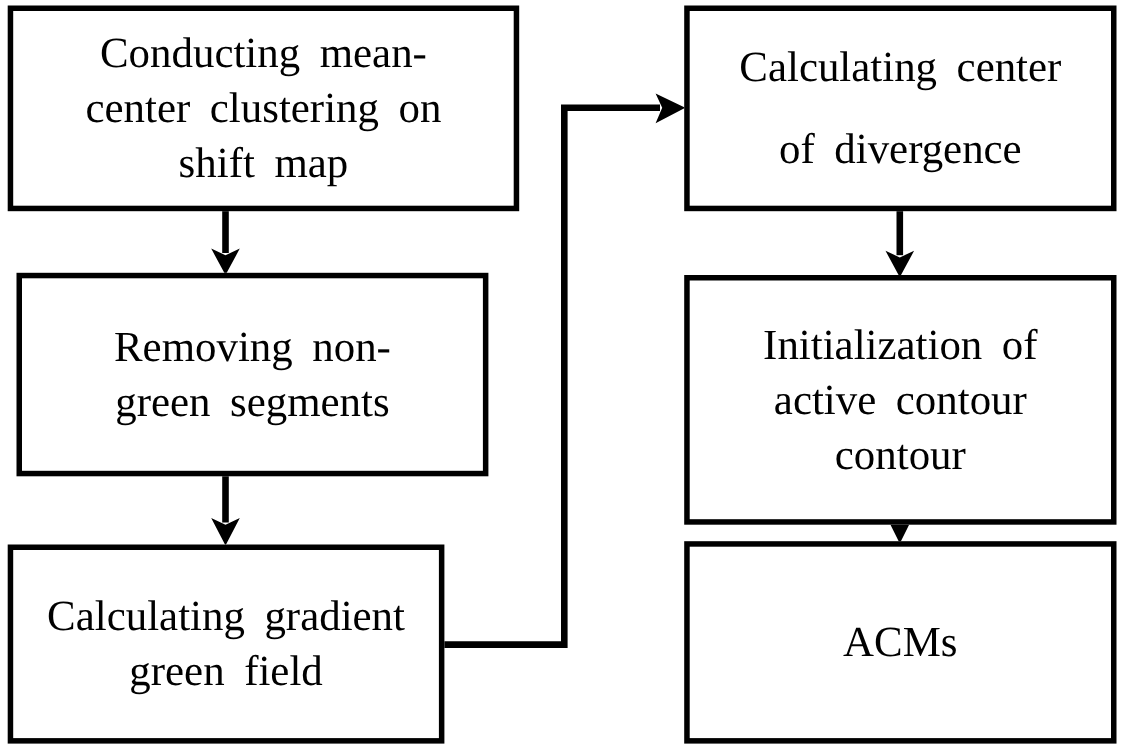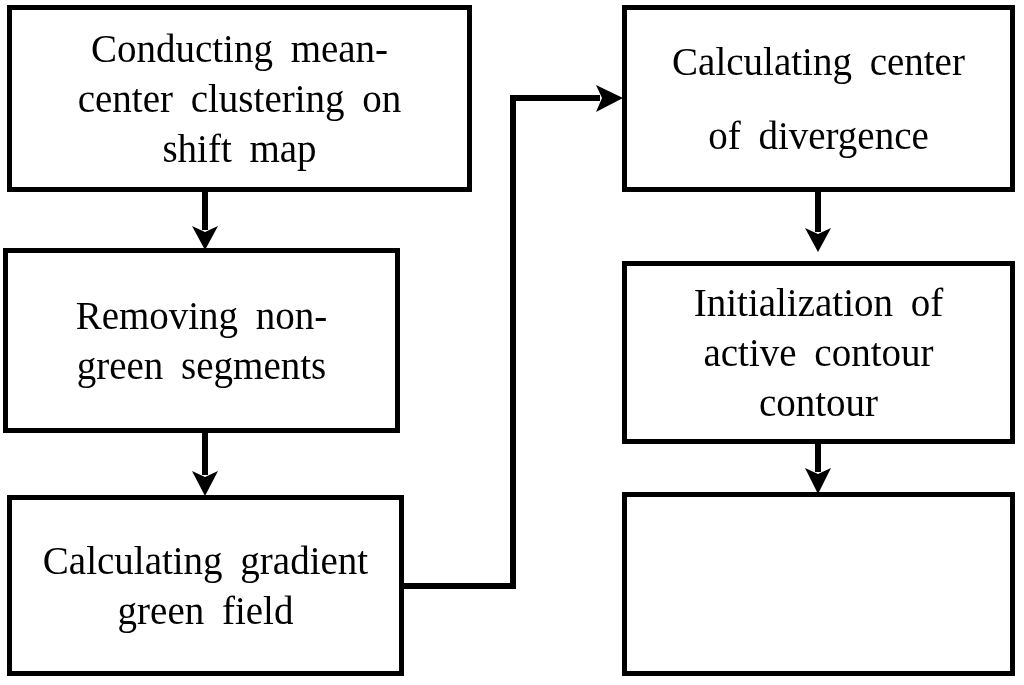--- a/index.html
+++ b/index.html
@@ -28,25 +28,25 @@
     color: #000000;
     font-size: 39px;
     line-height: 50px;
     word-spacing: 8px;
     z-index: 2;
   }
   .node .line { white-space: nowrap; }
 
   
   .n0 { left: 7px;   top: 5px;   width: 465px; height: 187px; }
-  .n1 { left: 3px;   top: 248px; width: 397px; height: 185px; }
+  .n1 { left: 15px;   top: 248px; width: 429px; height: 185px; }
   .n2 { left: 7px;   top: 495px; width: 397px; height: 181px; }
   
   .n3 { left: 622px; top: 5px;   width: 393px; height: 187px; gap: 24px; }
-  .n4 { left: 622px; top: 250px; width: 393px; height: 183px; margin-top: 11px; }
+  .n4 { left: 622px; top: 250px; width: 393px; height: 227px; }
   .n5 { left: 622px; top: 492px; width: 393px; height: 184px; }
 
   .edges {
     position: absolute;
     left: 0; top: 0;
     width: 1024px;
     height: 685px;
     z-index: 1;
   }
 </style>
@@ -104,15 +104,16 @@
     <div class="line">of divergence</div>
   </div>
 
   <div class="node n4">
     <div class="line">Initialization of</div>
     <div class="line">active contour</div>
     <div class="line">contour</div>
   </div>
 
   <div class="node n5">
+    <div class="line">ACMs</div>
   </div>
 
 </div>
 
 </body></html>

